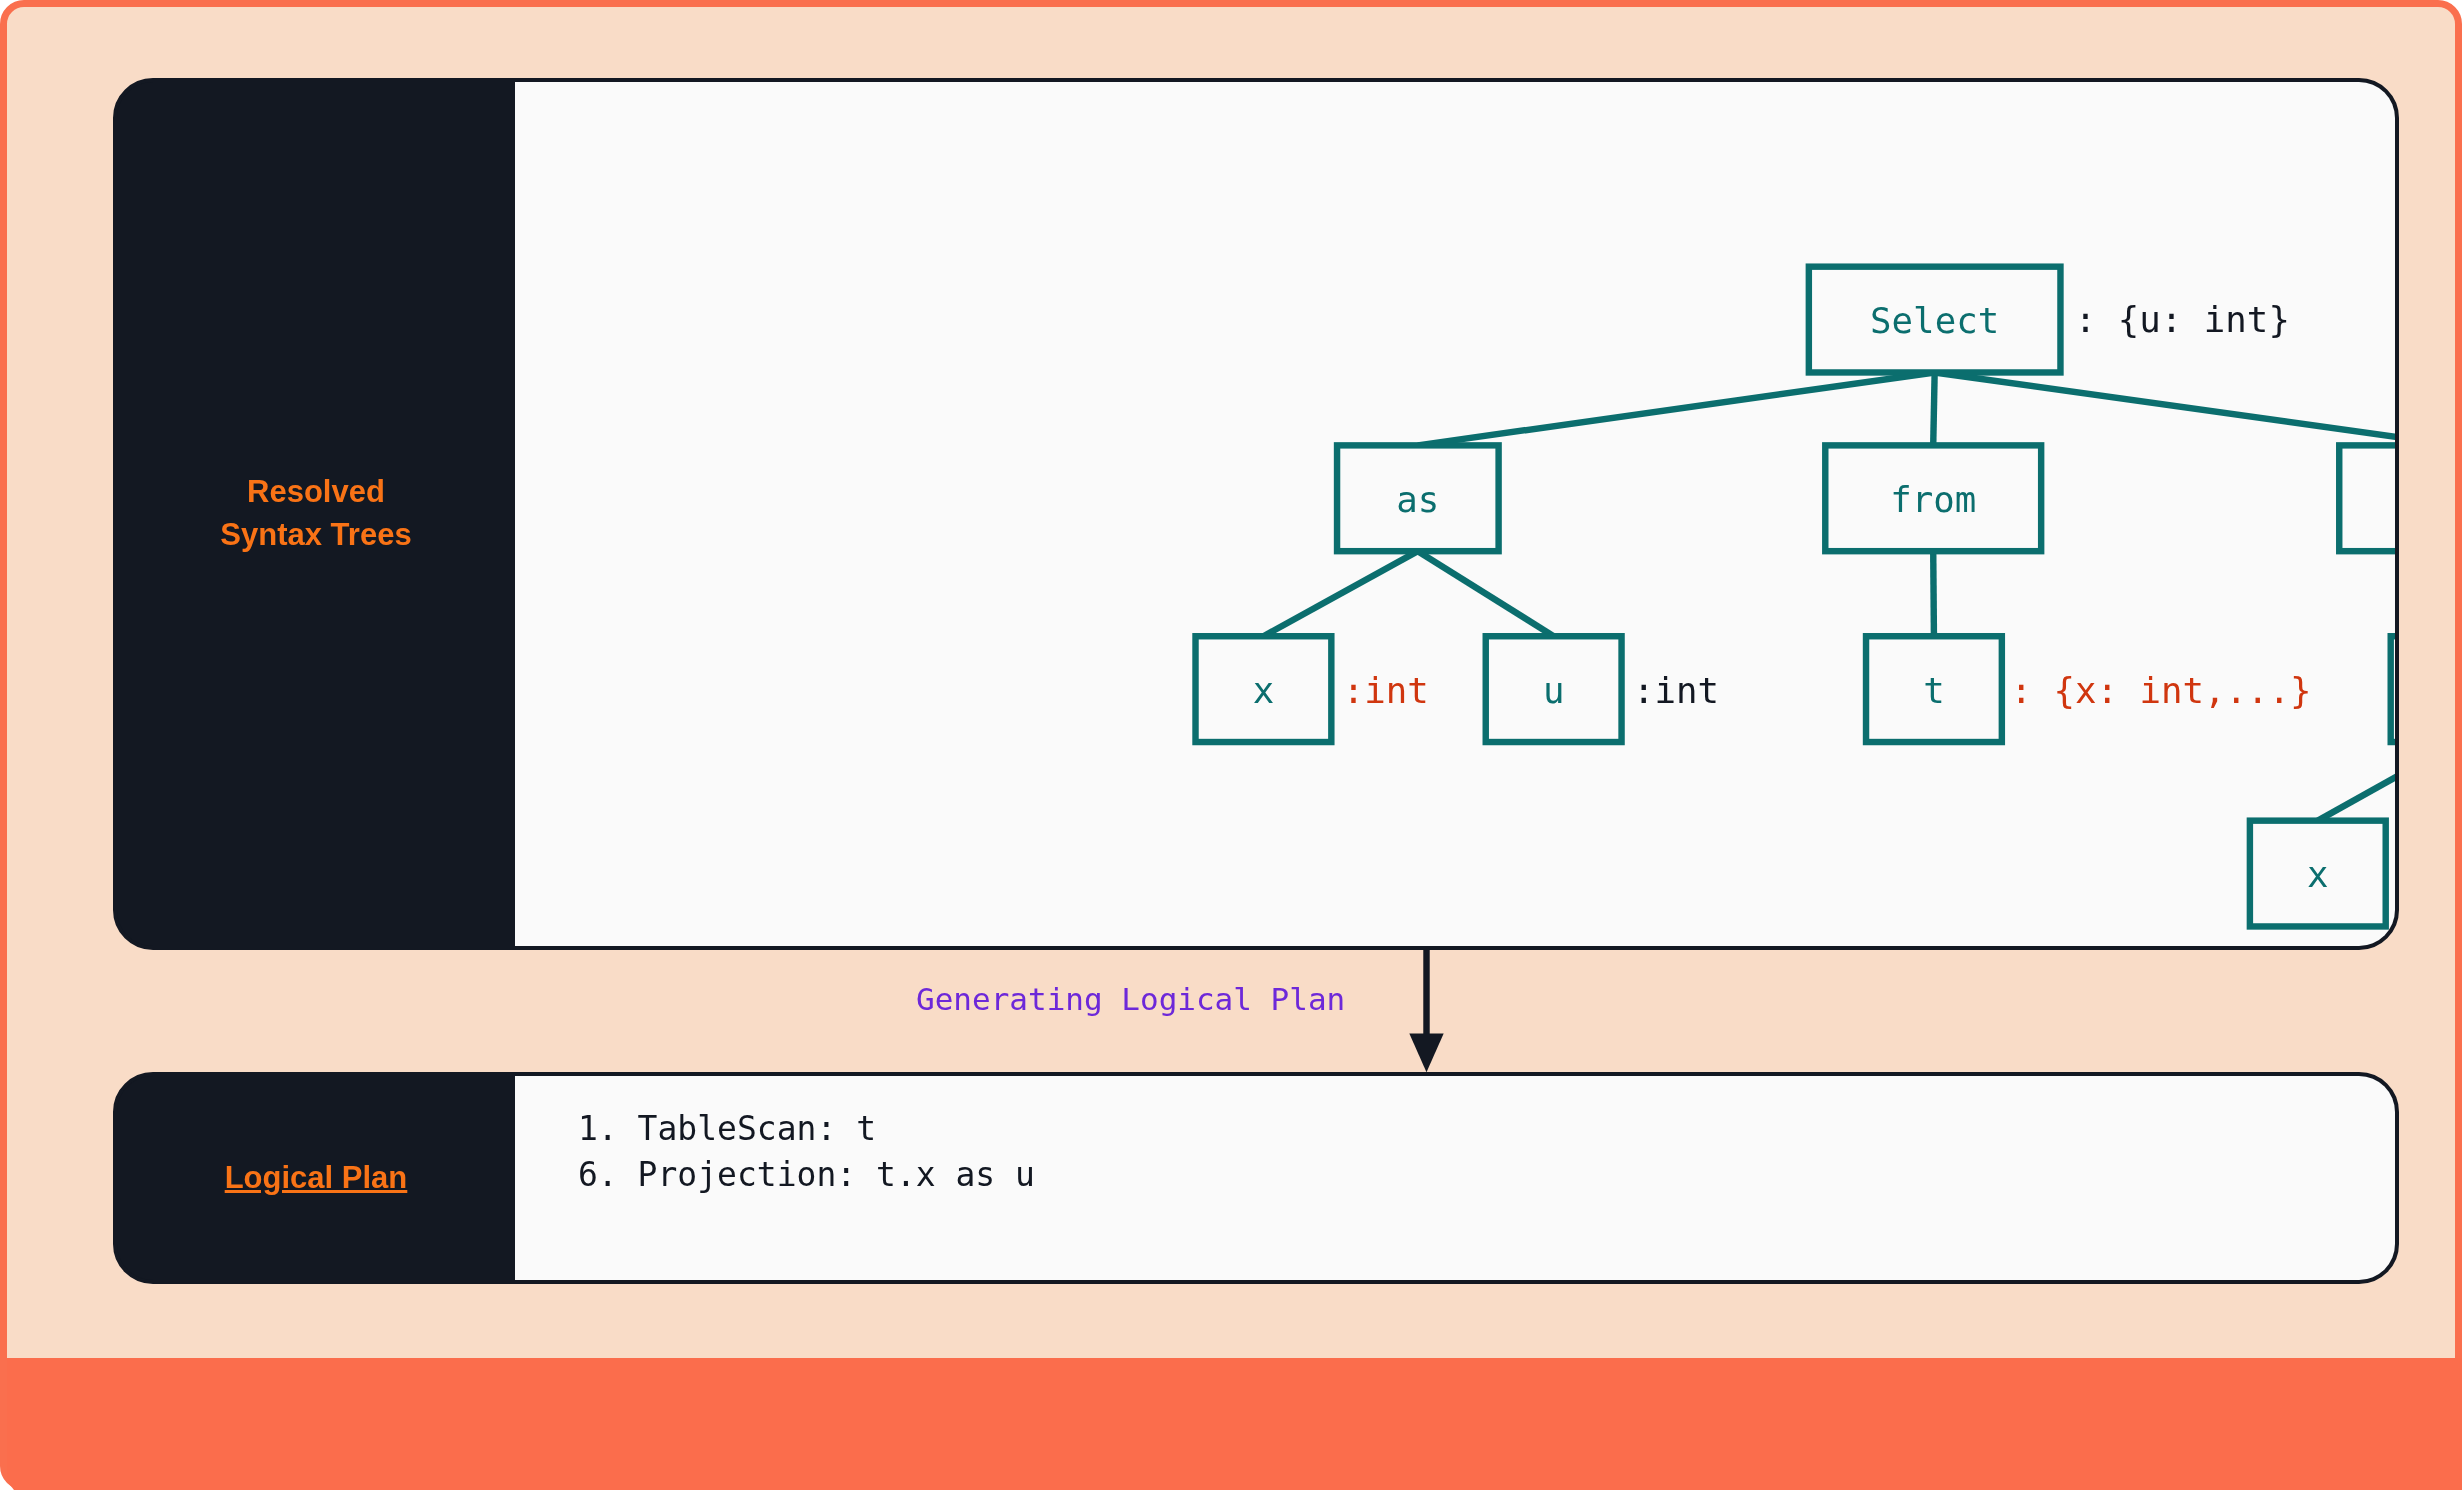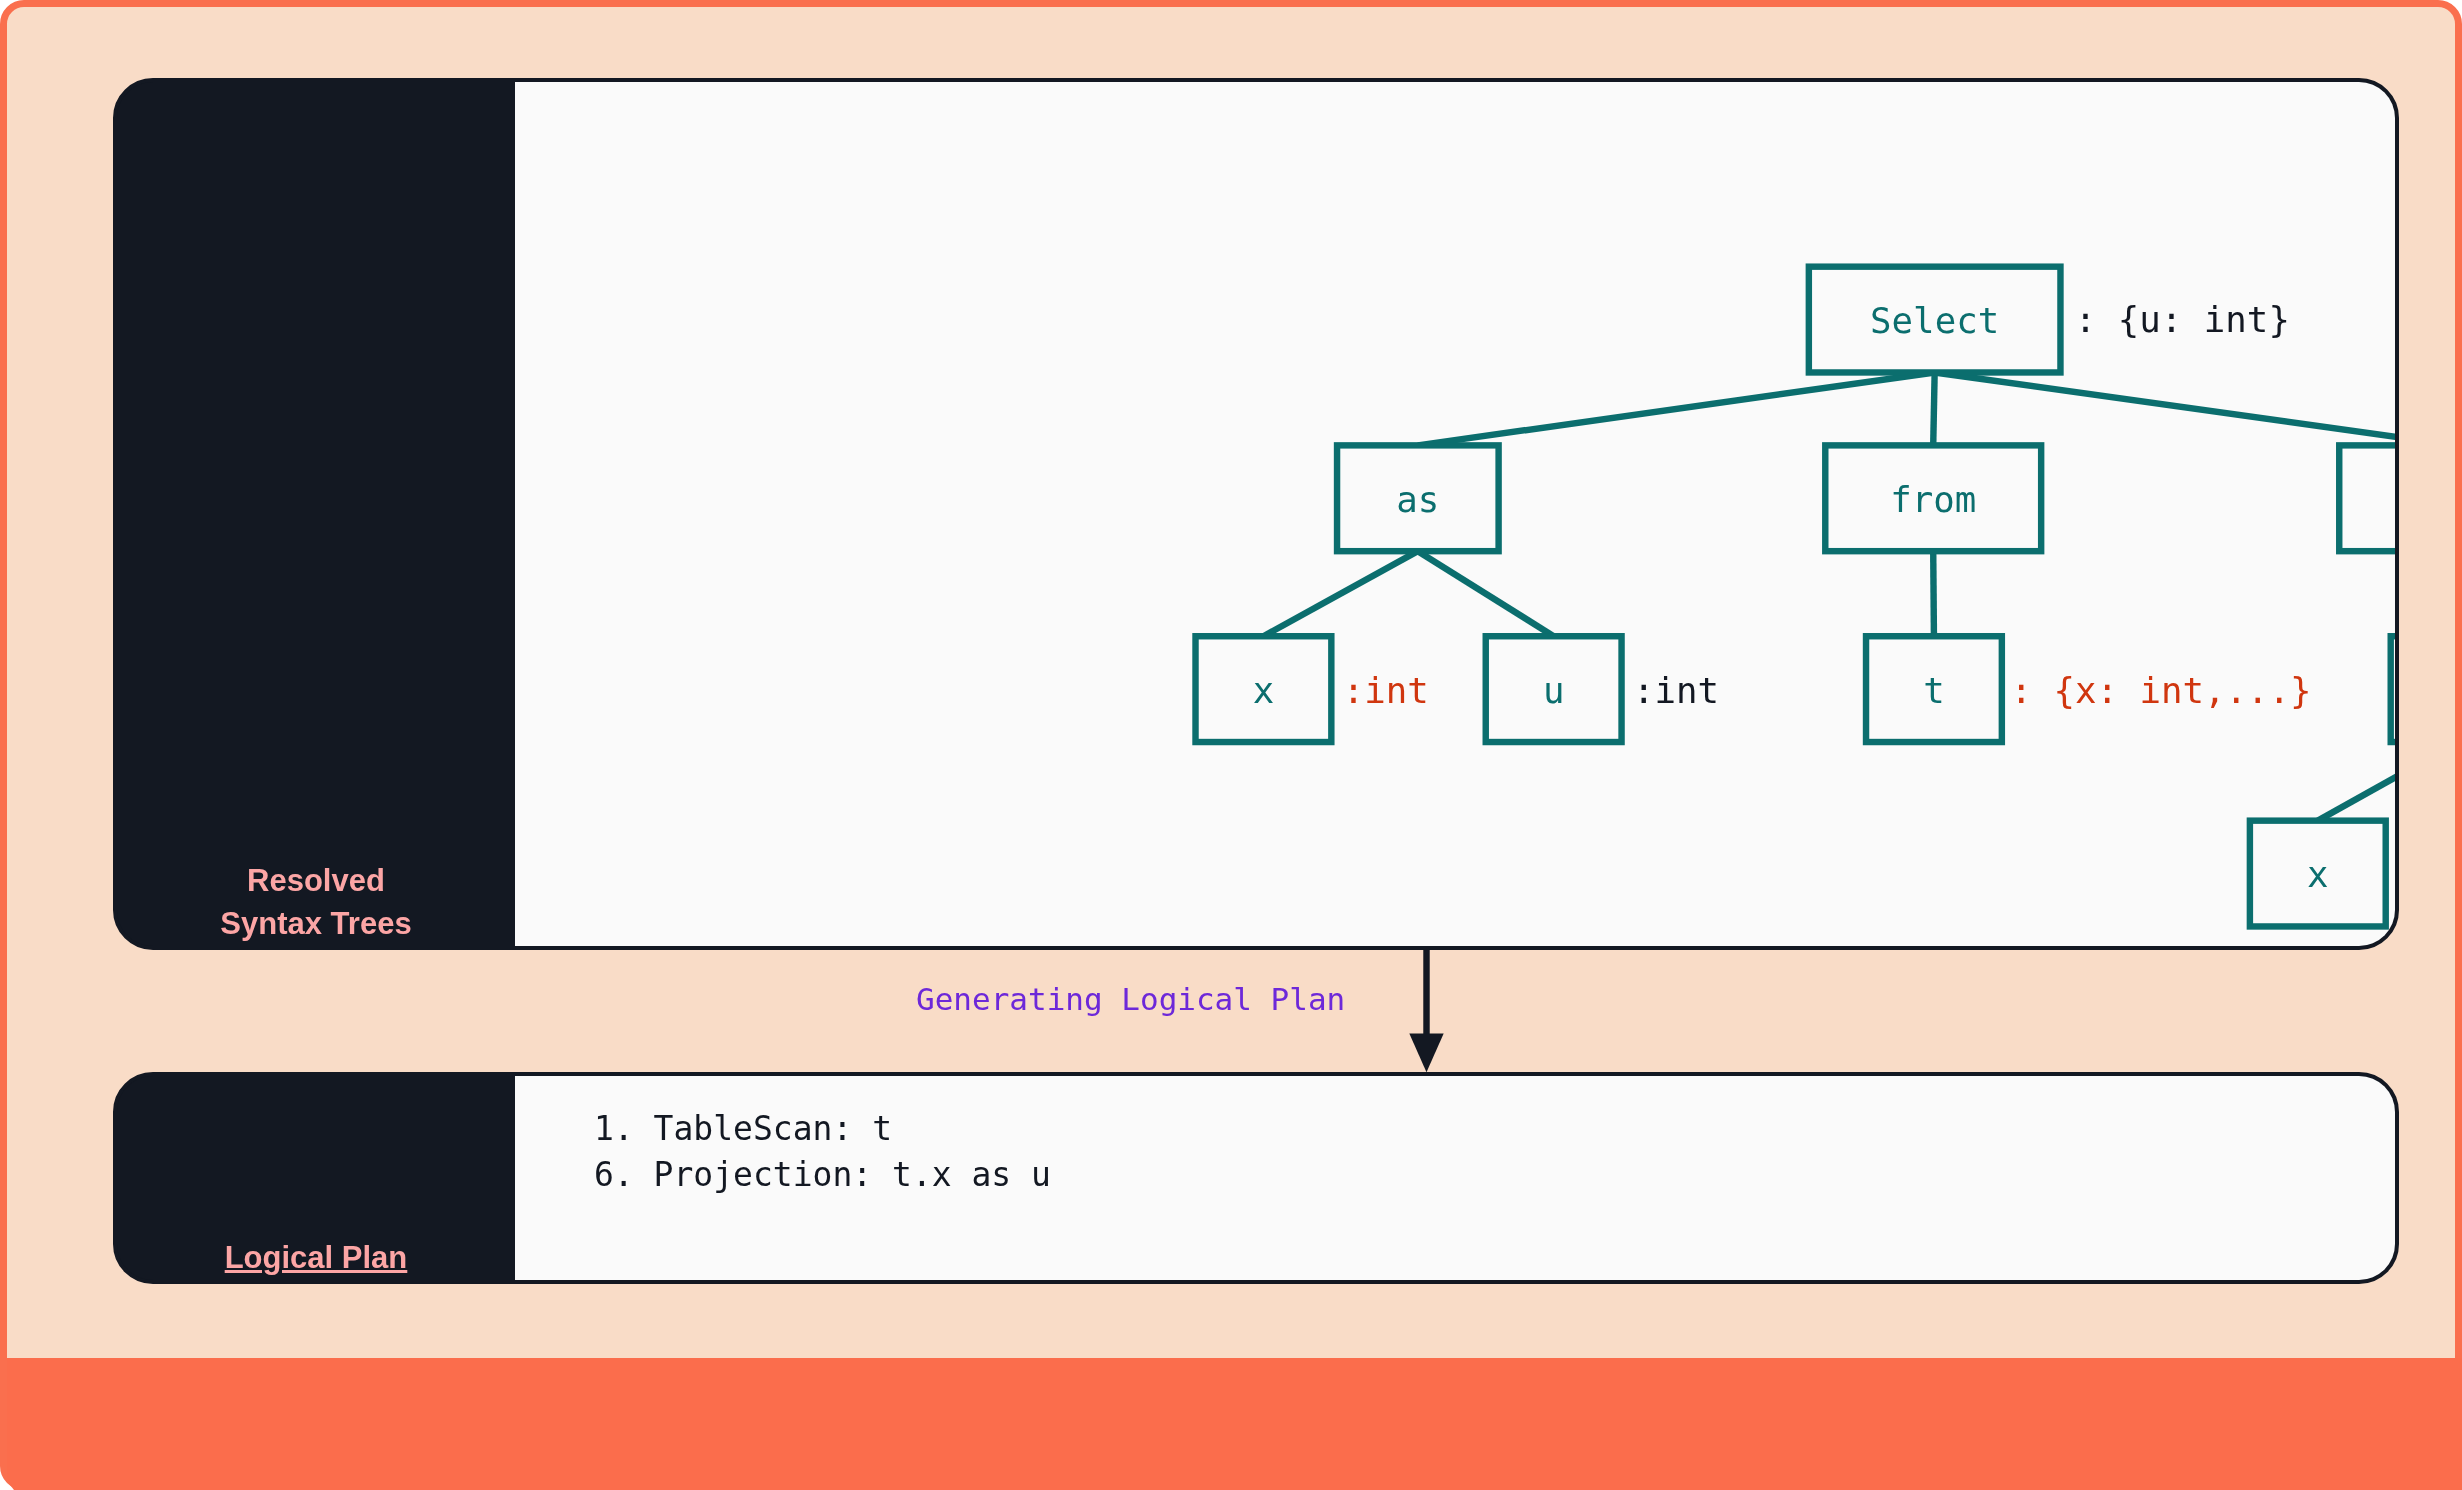--- a/index.html
+++ b/index.html
@@ -45,23 +45,23 @@
     background: #131822;
     border: 4.3px solid #131822;
     border-radius: 40px;
     overflow: hidden;
     display: flex;
     align-items: stretch;
   }
   .section-label {
     flex: 0 0 auto;
     background: #131822;
-    color: #fca5a5;
+    color: #f97316;
     display: flex;
-    align-items: flex-end;
+    align-items: center;
     justify-content: center;
     text-align: center;
     font-weight: bold;
     font-family: "Liberation Sans", sans-serif;
     line-height: 1.38;
   }
   .section-body {
     flex: 1 1 auto;
     background: #FAFAFA;
     position: relative;
@@ -95,21 +95,21 @@
   #plan-list {
     position: absolute;
     left: 63px;
     top: 30px;
     font-family: "DejaVu Sans Mono", monospace;
     font-size: 33px;
     color: #131822;
     line-height: 1.38;
     white-space: pre;
   }
-  .plan-line { display: block; margin-left: 16px; }
+  .plan-line { display: block; }
 
   
   #arrow-label {
     position: absolute;
     left: 909px;
     top: 974px;
     font-family: "DejaVu Sans Mono", monospace;
     font-size: 31px;
     color: #6d28d9;
     white-space: nowrap;

